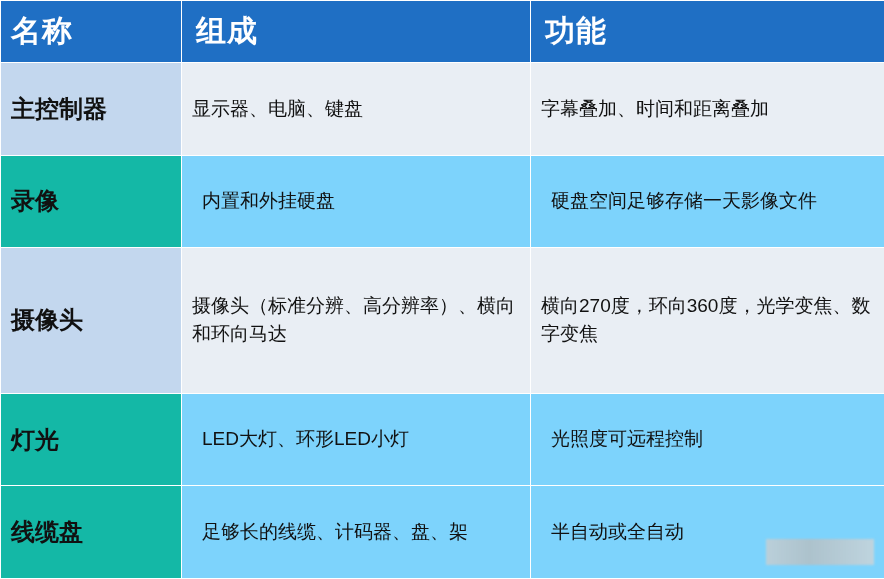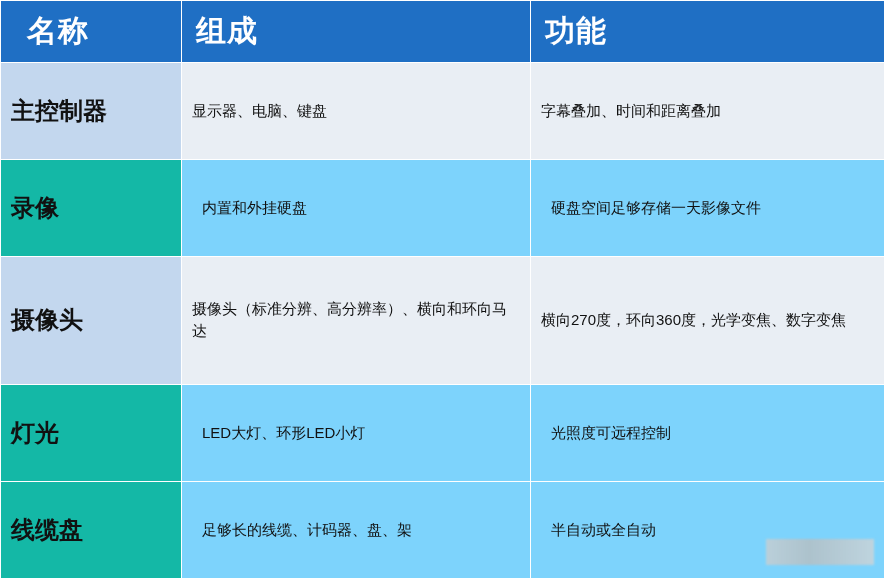--- a/index.html
+++ b/index.html
@@ -34,28 +34,28 @@
     color: #ffffff;
     font-size: 30px;
     font-weight: bold;
     text-align: left;
     padding: 10px 14px;
     vertical-align: middle;
     border: 1px solid #ffffff;
     letter-spacing: 1px;
   }
   thead th.first-col {
-    padding-left: 26px;
+    padding-left: 10px;
   }
 
   tbody td {
     border: 1px solid #ffffff;
     vertical-align: middle;
     padding: 8px 10px;
-    font-size: 15px;
+    font-size: 19px;
     line-height: 1.5;
     color: #111111;
   }
   tbody td.name-cell {
     font-size: 24px;
     font-weight: bold;
     color: #111111;
     padding-left: 10px;
     line-height: 1.25;
   }

